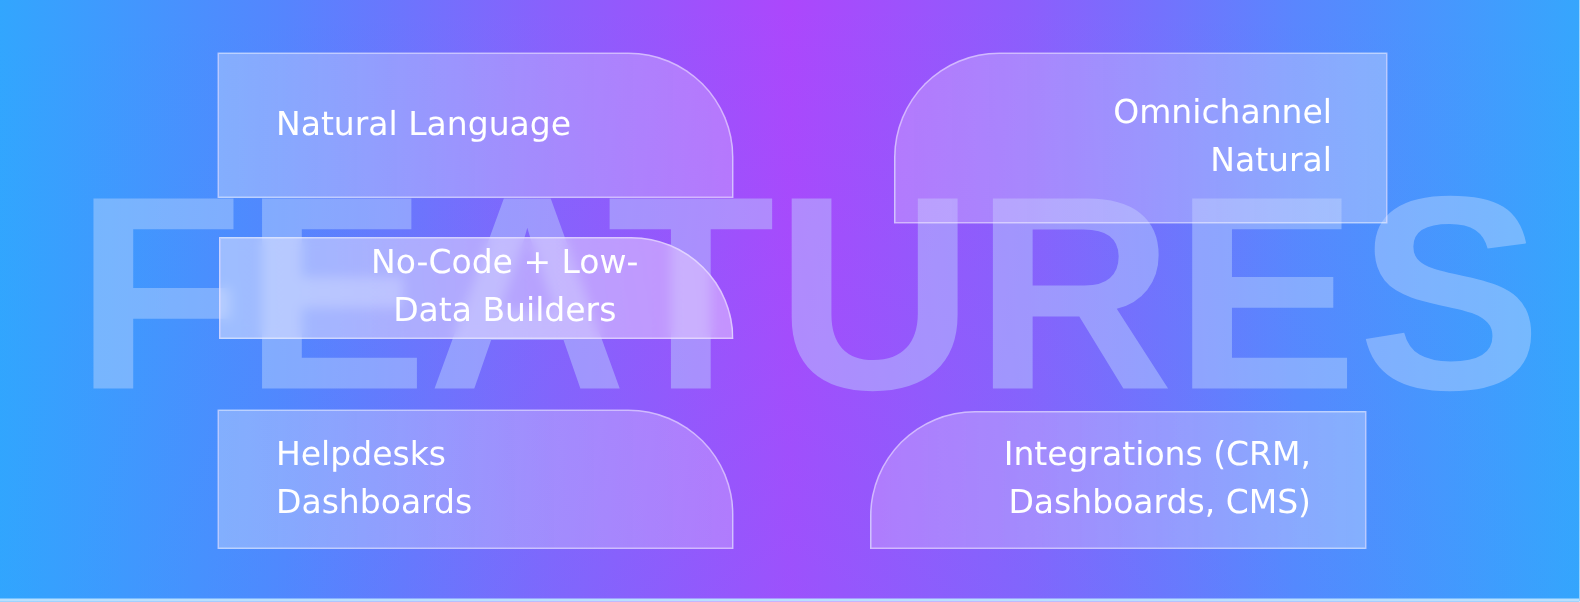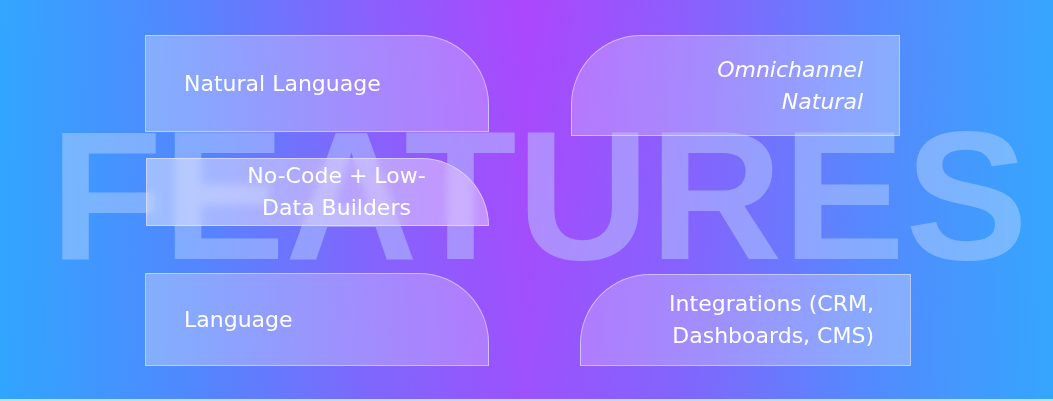--- a/index.html
+++ b/index.html
@@ -54,24 +54,25 @@
   <div class="card left" style="left:145px; top:35px; width:344px; height:97px;">
     <span>Natural Language</span>
   </div>
 
   <div class="card left mid" style="left:146px; top:158px; width:343px; height:68px;text-align:center;">
     <span>No-Code + Low-</span>
     <span>Data Builders</span>
   </div>
 
   <div class="card left" style="left:145px; top:273px; width:344px; height:93px;">
-    <span>Language</span>
+    <span>Helpdesks</span>
+    <span>Dashboards</span>
   </div>
 
-  <div class="card right" style="left:571px; top:35px; width:329px; height:101px;font-style:italic;">
+  <div class="card right" style="left:596px; top:35px; width:329px; height:114px;">
     <span>Omnichannel</span>
     <span>Natural</span>
   </div>
 
 
   <div class="card right" style="left:580px; top:274px; width:331px; height:92px;">
     <span>Integrations (CRM,</span>
     <span>Dashboards, CMS)</span>
   </div>
 

